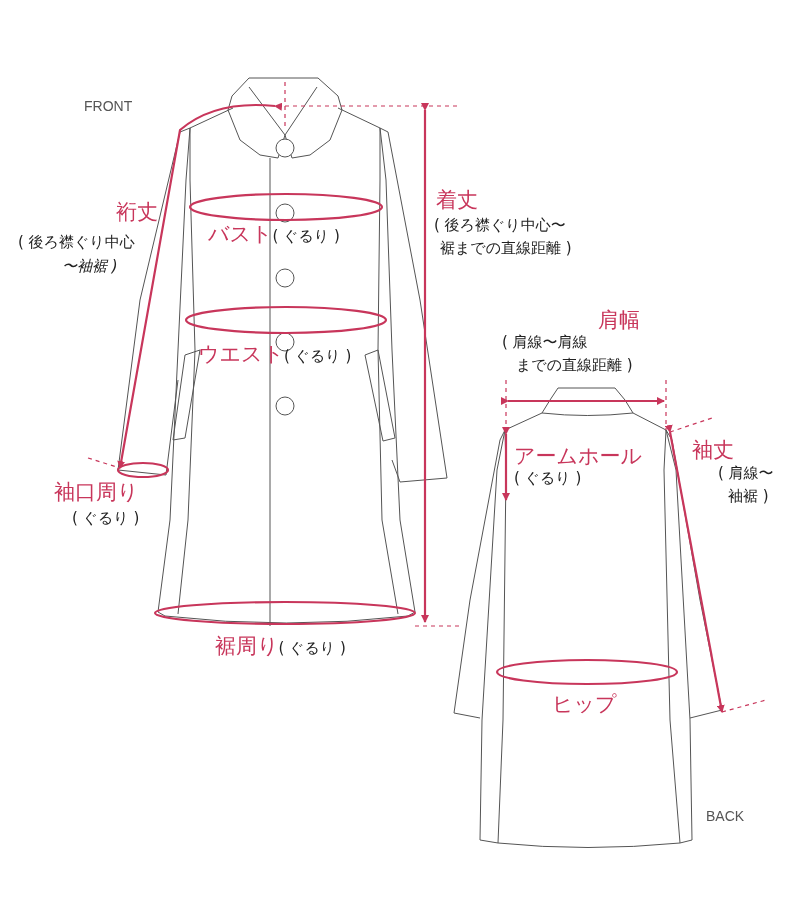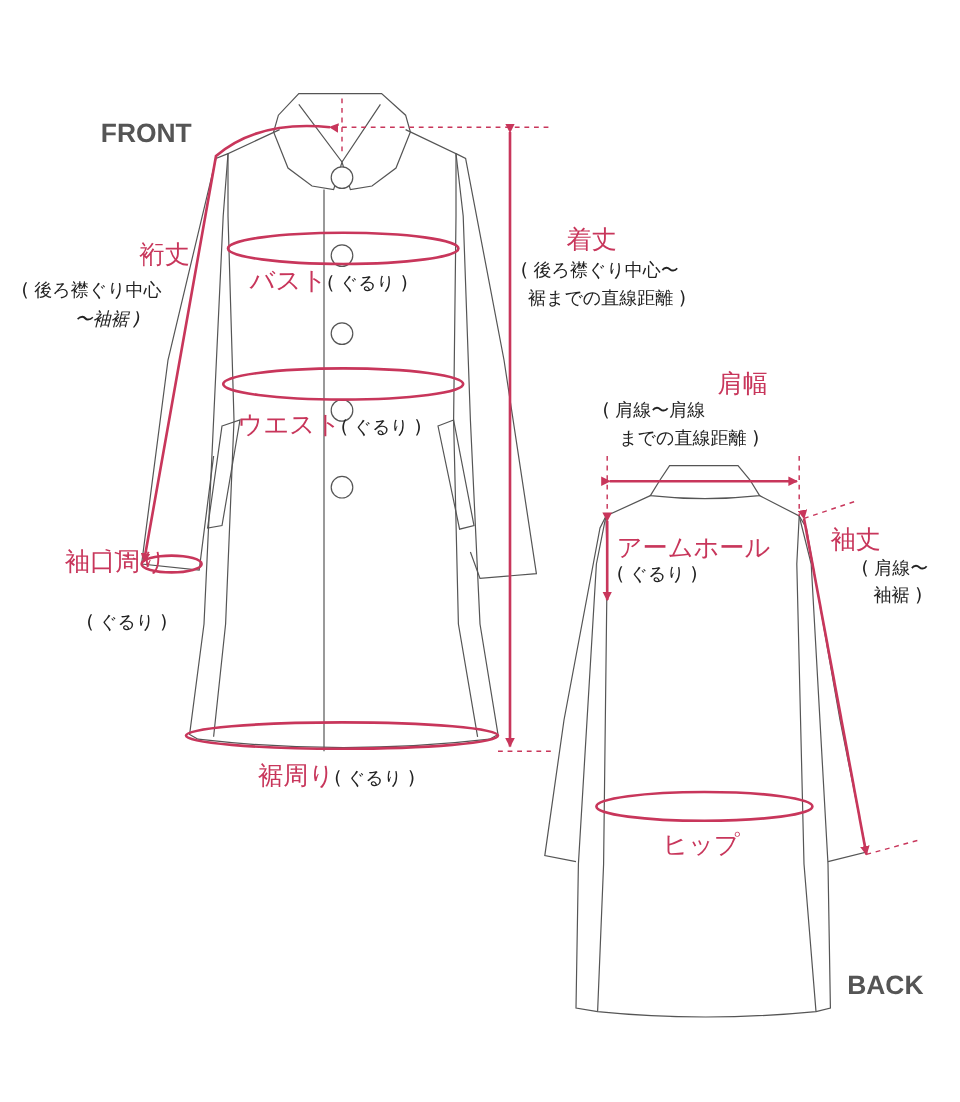--- a/index.html
+++ b/index.html
@@ -1,20 +1,20 @@
 <!DOCTYPE html>
 <html><head>
 <meta charset="utf-8">
 <style>
   html, body { margin: 0; padding: 0; background: #ffffff; }
   body { width: 800px; height: 918px; position: relative; overflow: hidden;
          font-family: "DejaVu Sans", "Liberation Sans", sans-serif; }
   #canvas { position: absolute; left: 0; top: 0; width: 800px; height: 918px; }
   .lbl { position: absolute; white-space: nowrap; line-height: 1.15; }
-  .title { font-family: "Liberation Sans", "DejaVu Sans", sans-serif; font-weight: bold; font-size: 22px; color: #555555; }
+  .title { font-family: "Liberation Sans", "DejaVu Sans", sans-serif; font-weight: normal; font-size: 14px; color: #555555; }
   .pink { color: #c8365b; font-size: 21px; }
   .note { color: #222222; font-size: 15px; }
 </style>
 </head>
 <body>
 
 <svg id="canvas" viewBox="0 0 800 918" xmlns="http://www.w3.org/2000/svg">
   <defs>
     <marker id="ah" markerWidth="8" markerHeight="8" refX="7" refY="4" orient="auto" markerUnits="userSpaceOnUse">
       <path d="M0,0 L8,4 L0,8 z" fill="#c8365b"></path>
@@ -104,28 +104,28 @@
 <div class="lbl note" style="left:62px;top:258px;font-style:italic;">〜袖裾 )</div>
 
 <div class="lbl pink" style="left:208px;top:222px;">
   <span>バスト</span><span class="note">( ぐるり )</span>
 </div>
 
 <div class="lbl pink" style="left:198px;top:342px;">
   <span>ウエスト</span><span class="note">( ぐるり )</span>
 </div>
 
-<div class="lbl pink" style="left:54px;top:456px;">袖口周り</div>
+<div class="lbl pink" style="left:54px;top:480px;">袖口周り</div>
 <div class="lbl note" style="left:72px;top:510px;">( ぐるり )</div>
 
 <div class="lbl pink" style="left:215px;top:634px;">
   <span>裾周り</span><span class="note">( ぐるり )</span>
 </div>
 
-<div class="lbl pink" style="left:436px;top:188px;margin-left:36px;">着丈</div>
+<div class="lbl pink" style="left:436px;top:188px;">着丈</div>
 <div class="lbl note" style="left:434px;top:217px;">( 後ろ襟ぐり中心〜</div>
 <div class="lbl note" style="left:440px;top:240px;">裾までの直線距離 )</div>
 
 <div class="lbl pink" style="left:562px;top:308px;margin-left:36px;">肩幅</div>
 <div class="lbl note" style="left:502px;top:334px;">( 肩線〜肩線</div>
 <div class="lbl note" style="left:516px;top:357px;">までの直線距離 )</div>
 
 <div class="lbl pink" style="left:514px;top:444px;">アームホール</div>
 <div class="lbl note" style="left:514px;top:470px;">( ぐるり )</div>
 

